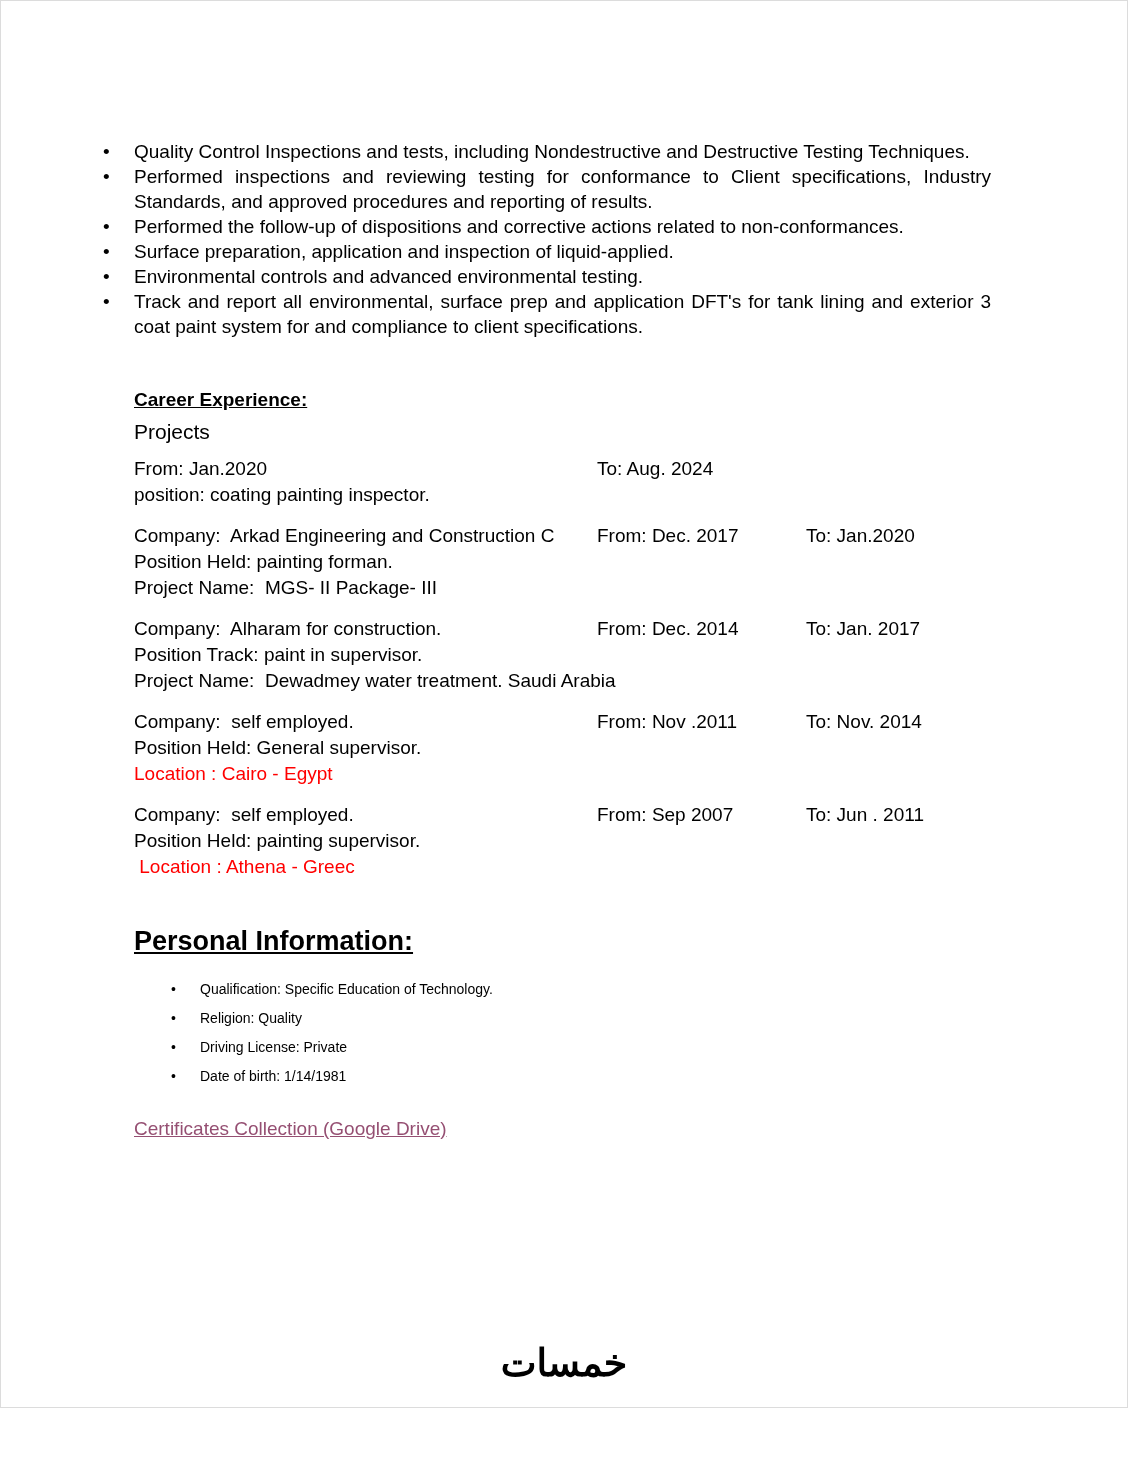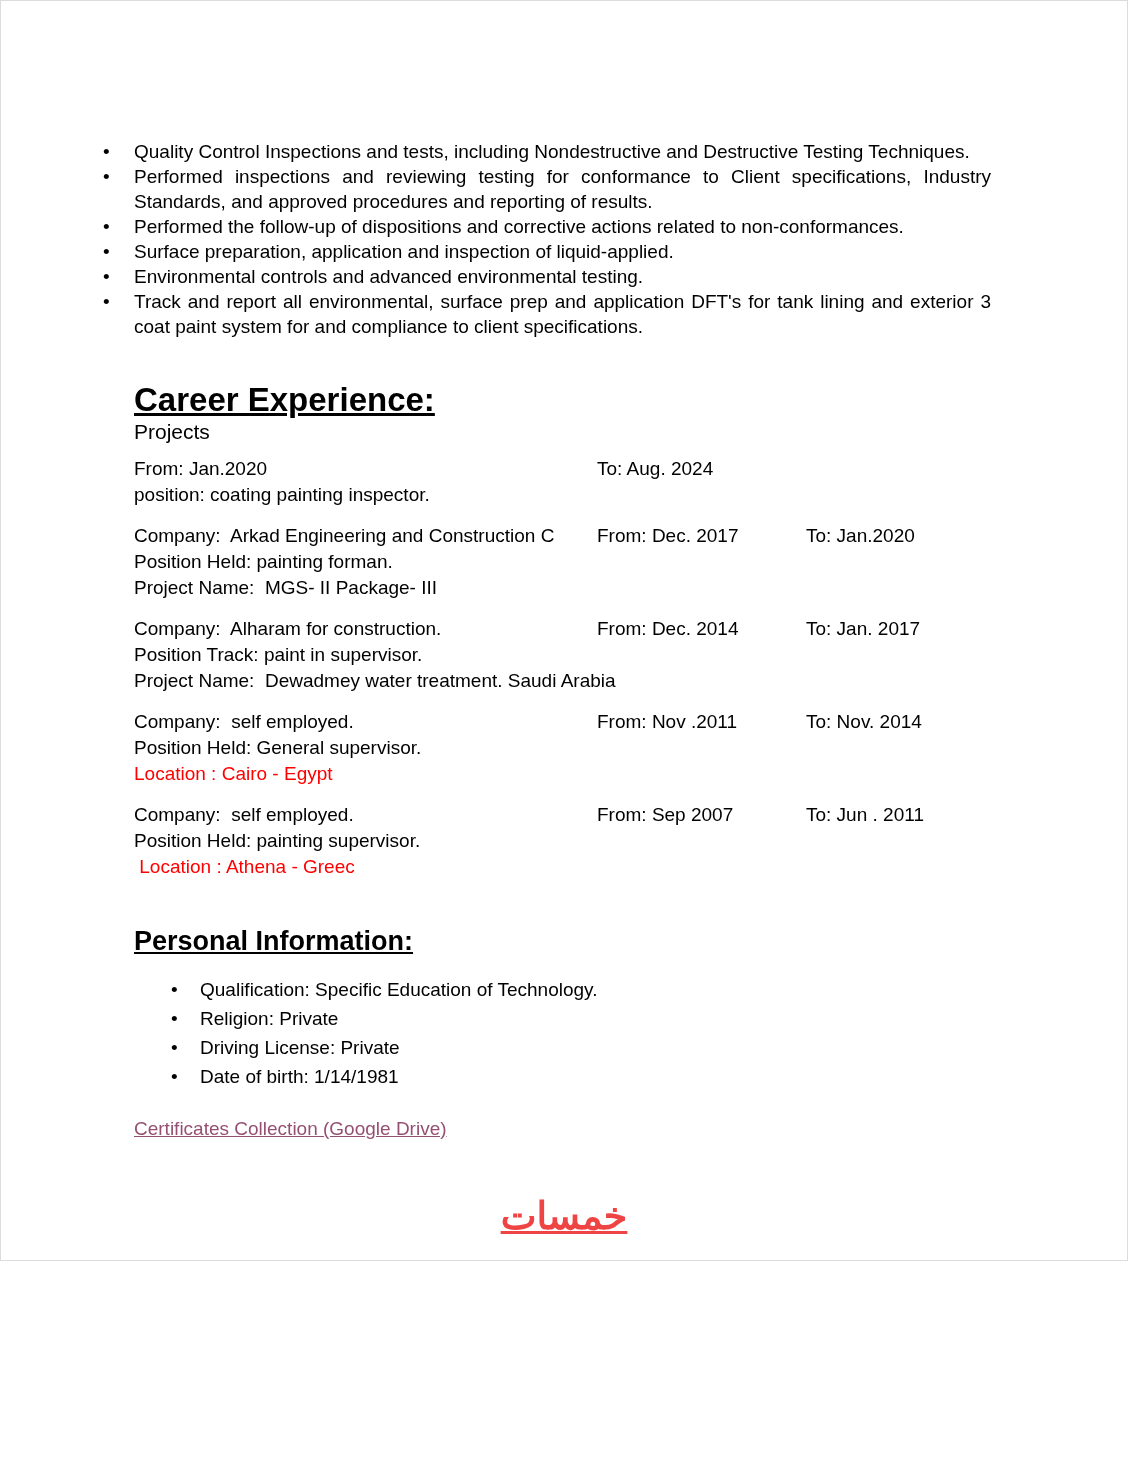--- a/index.html
+++ b/index.html
@@ -1,19 +1,19 @@
 <!DOCTYPE html>
 <html><head>
 <meta charset="utf-8">
 <style>
   html, body { margin: 0; padding: 0; background: #ffffff; }
   .page {
     position: relative;
     width: 1128px;
-    height: 1261px;
+    height: 1408px;
     box-sizing: border-box;
     margin: 0 auto;
     background: #ffffff;
     border: 1px solid #dcdcdc;
     font-family: "Liberation Sans", sans-serif;
     color: #000000;
     padding: 138px 136px 0 133px;
     overflow: hidden;
   }
 
@@ -27,21 +27,21 @@
   }
   .bullets li::before {
     content: "\2022";
     position: absolute;
     left: -31px;
     top: 0;
   }
 
   
   .section-heading {
-    font-size: 33px;
+    font-size: 19px;
     font-weight: bold;
     text-decoration: underline;
     margin: 46px 0 0 0;
     line-height: 29px;
   }
   .section-heading.personal {
     font-size: 27px;
     margin: 46px 0 0 0;
     line-height: 31px;
   }
@@ -63,21 +63,21 @@
     font-size: 19px;
     line-height: 26px;
     white-space: pre-wrap;
   }
   .red { color: #ff0000; }
 
   
   .personal-list { list-style: none; margin: 18px 0 0 66px; padding: 0; }
   .personal-list li {
     position: relative;
-    font-size: 19px;
+    font-size: 14px;
     line-height: 29px;
   }
   .personal-list li::before {
     content: "\2022";
     position: absolute;
     left: -29px;
     top: 0;
   }
 
   .cert-link {
@@ -91,23 +91,22 @@
   }
 
   .watermark {
     position: absolute;
     left: 0;
     right: 0;
     bottom: 22px;
     text-align: center;
     font-size: 38px;
     font-weight: bold;
-    color: #ef4444;
+    color: #000000;
     letter-spacing: 1px;
-    text-decoration: underline;
   }
 </style>
 </head>
 <body>
 
 <div class="page">
 
   <ul class="bullets">
     <li>Quality Control Inspections and tests, including Nondestructive and Destructive Testing Techniques.</li>
     <li>Performed inspections and reviewing testing for conformance to Client specifications, Industry Standards, and approved procedures and reporting of results.</li>
@@ -166,21 +165,21 @@
       <span>To: Jun . 2011</span>
     </div>
     <div class="job-line">Position Held: painting supervisor.</div>
     <div class="job-line red"> Location : Athena - Greec</div>
   </div>
 
   <h2 class="section-heading personal">Personal Information:</h2>
 
   <ul class="personal-list">
     <li>Qualification: Specific Education of Technology.</li>
-    <li>Religion:  Private</li>
+    <li>Religion:  Quality</li>
     <li>Driving License: Private</li>
     <li>Date of birth: 1/14/1981</li>
   </ul>
 
   <a class="cert-link" href="#">Certificates Collection (Google Drive)</a>
 
   <div class="watermark">خمسات</div>
 
 </div>
 

